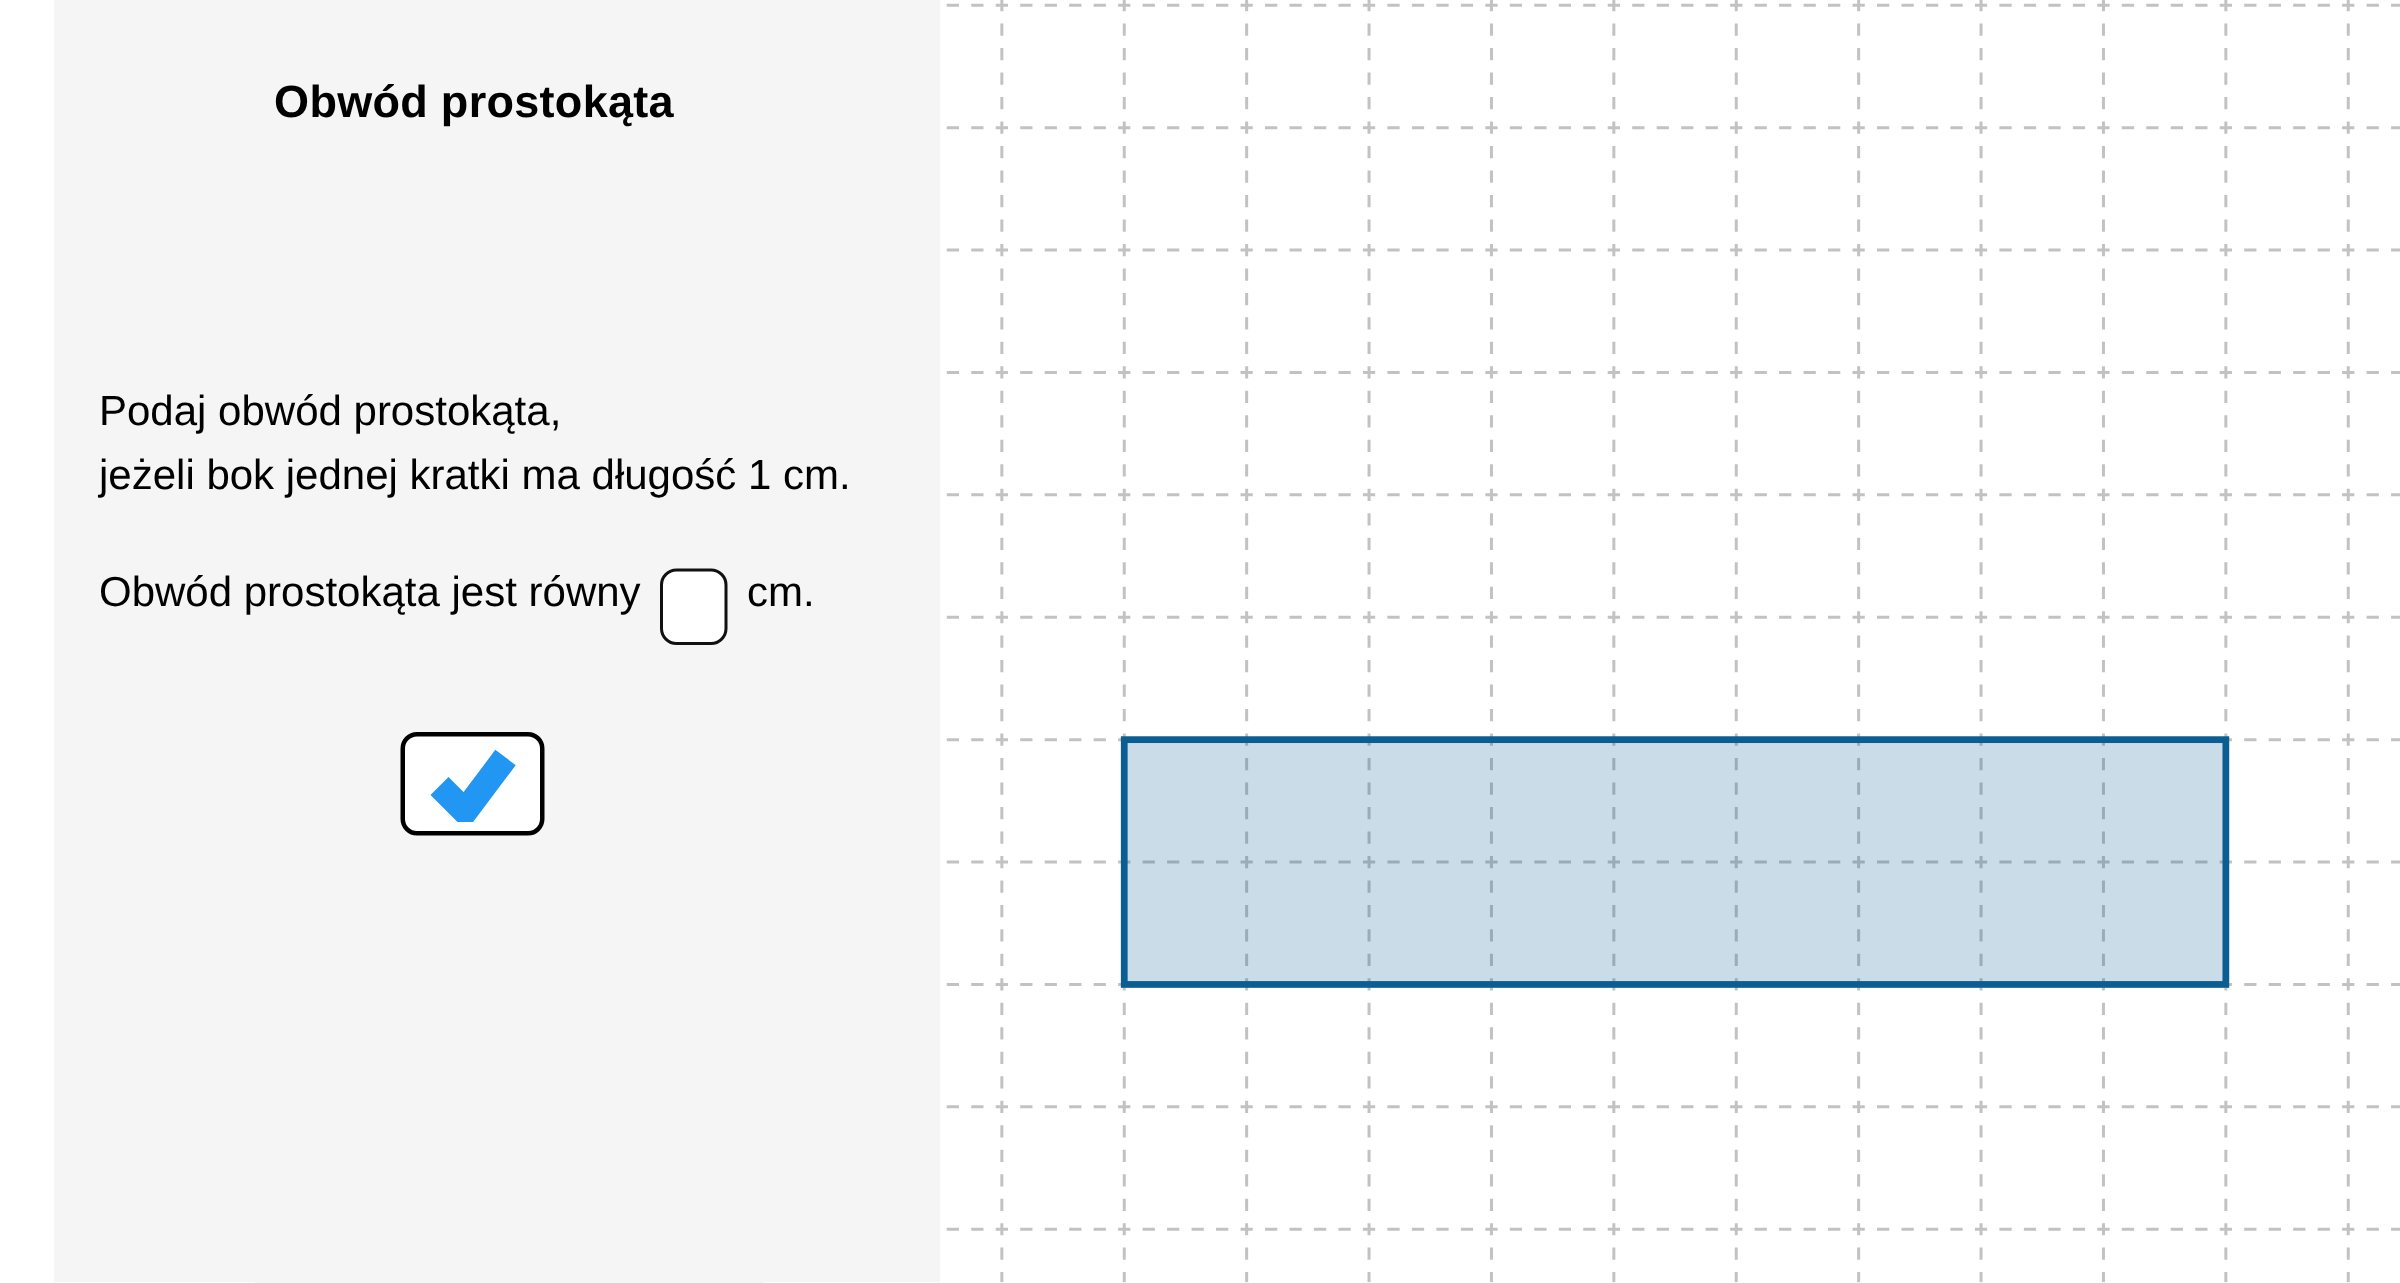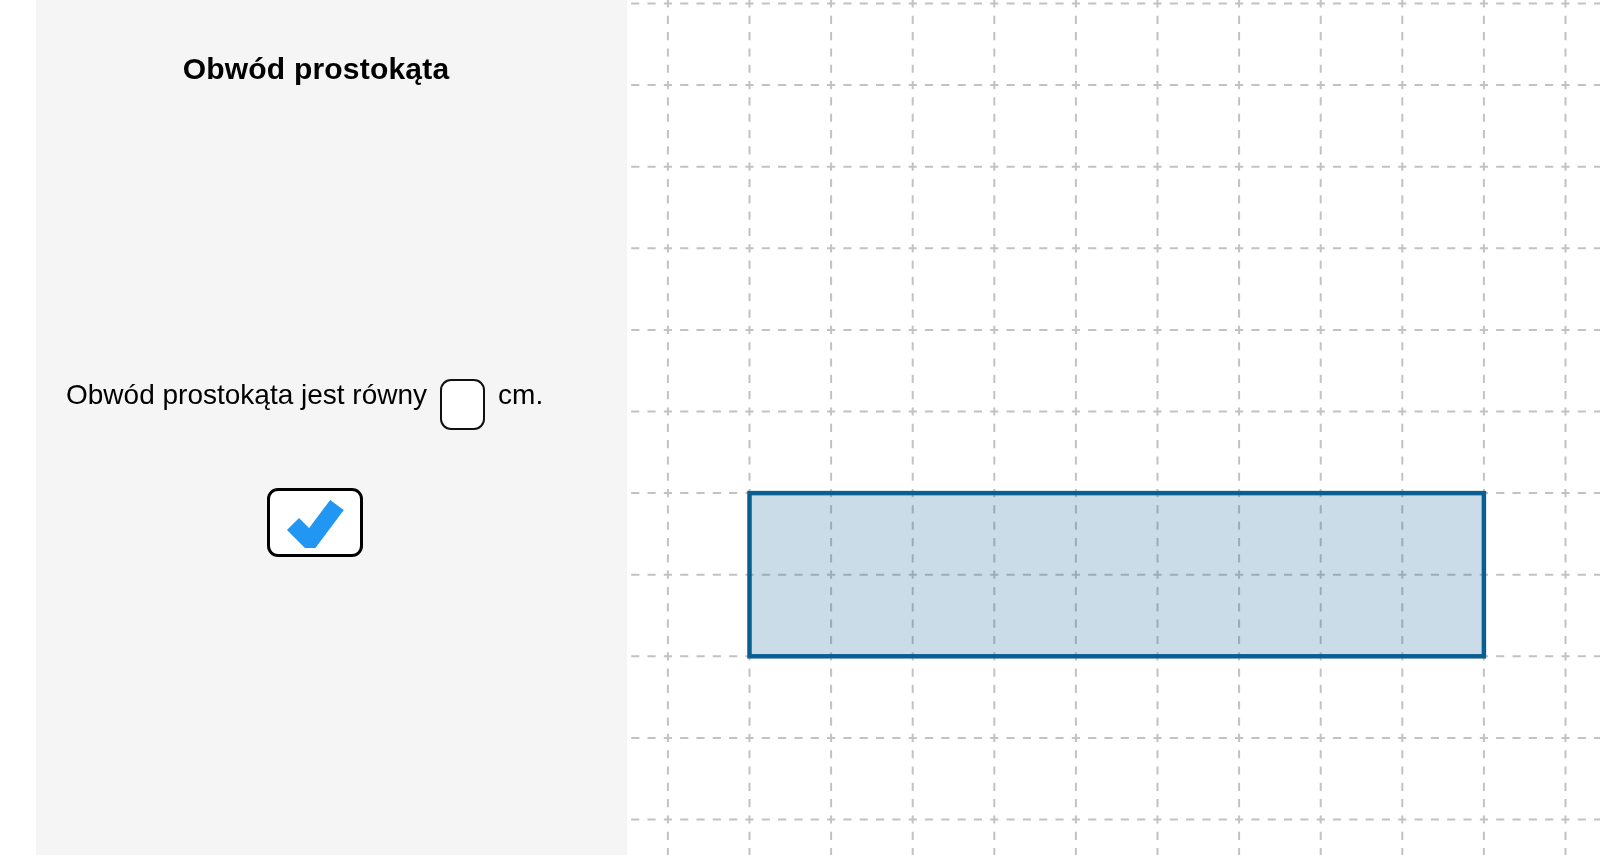--- a/index.html
+++ b/index.html
@@ -95,20 +95,22 @@
 </style>
 </head>
 <body>
 
 <div class="app">
 
   <section class="panel">
     <h1 class="title">Obwód prostokąta</h1>
 
     <div class="instruction">
+      <div class="line">Podaj obwód prostokąta,</div>
+      <div class="line">jeżeli bok jednej kratki ma długość 1 cm.</div>
     </div>
 
     <div class="answer-row">
       <span class="prompt">Obwód prostokąta jest równy</span>
       <input class="answer-input" type="text" value="" style="">
       <span class="unit">cm.</span>
     </div>
 
     <button class="check-btn">
       <svg width="62" height="50" viewBox="0 0 62 50" aria-hidden="true">

